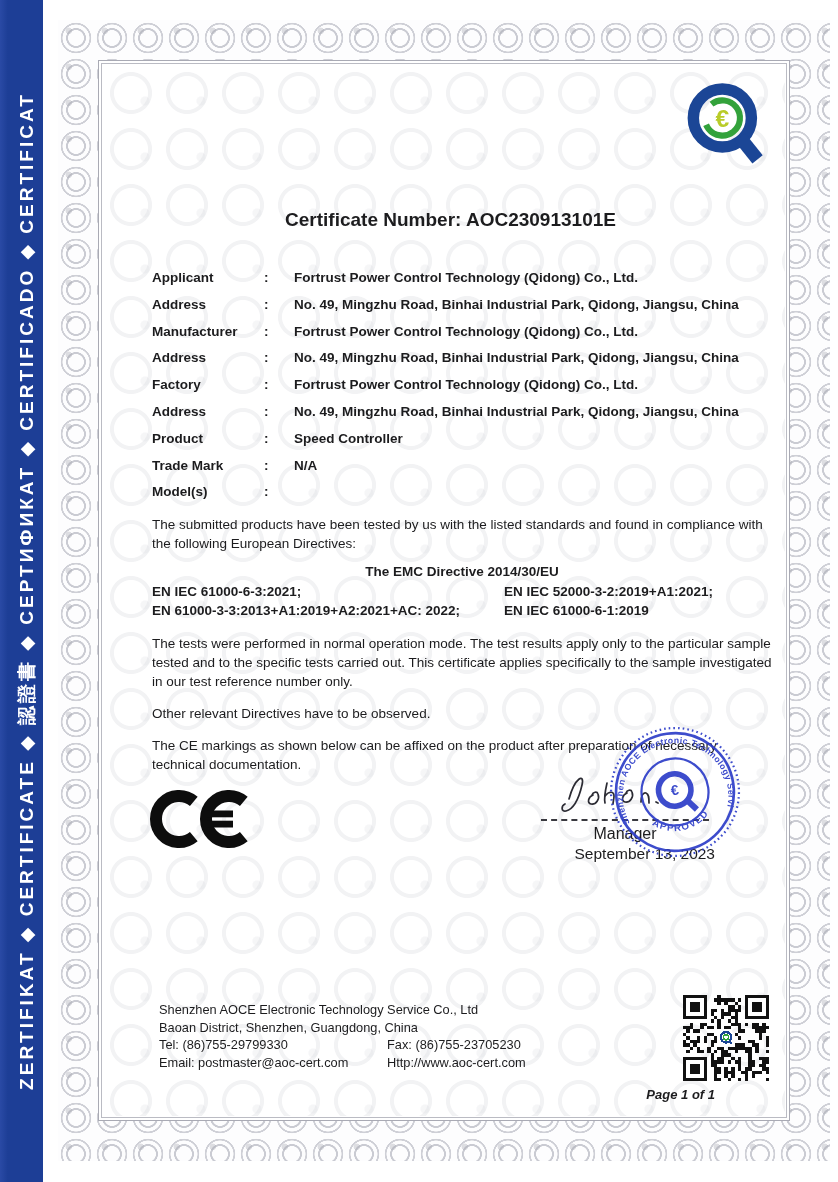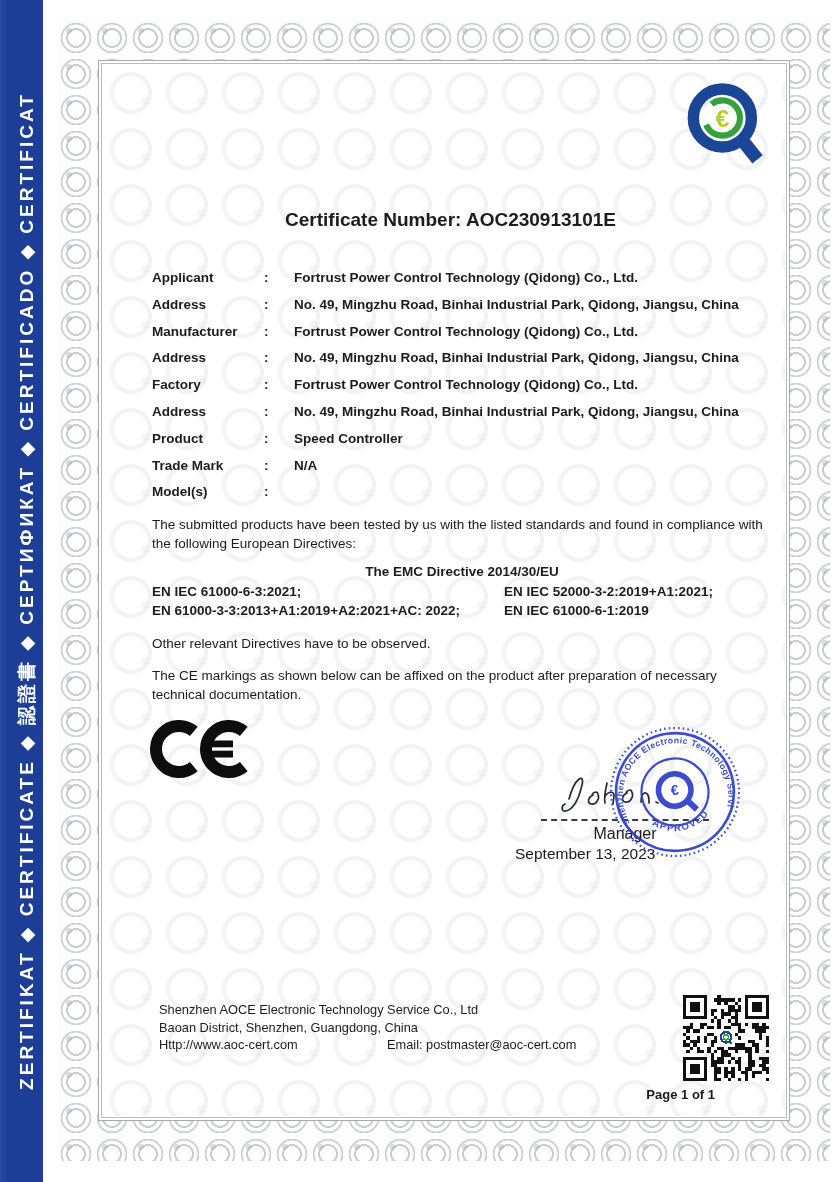--- a/index.html
+++ b/index.html
@@ -105,36 +105,36 @@
   .sig-line{
     position:absolute;left:438px;top:754px;width:168px;
     border-top:2px dashed #3a3a40;
   }
   .sig-role{
     position:absolute;left:438px;top:760px;width:168px;
     text-align:center;font-size:16px;
   }
   .sig-date{
     position:absolute;left:412px;top:780px;width:200px;
-    text-align:left;font-size:15.5px;
+    text-align:right;font-size:15.5px;
   }
   .stamp{
     position:absolute;left:505px;top:660px;
     transform:rotate(-8deg);
     opacity:.93;
   }
   .footer{
     position:absolute;left:56px;top:936px;
     font-size:12.8px;line-height:17.5px;
   }
   .footer-cols{display:grid;grid-template-columns:228px 1fr;}
   .qr{position:absolute;right:16px;top:930px;}
   .page-label{
     position:absolute;right:70px;top:1022px;
-    font-size:13px;font-weight:bold;
+    font-size:13px;font-style:italic;font-weight:bold;
   }
 </style>
 </head>
 <body>
 
 <div class="side-band">
   <div class="side-text">ZERTIFIKAT ◆ CERTIFICATE ◆ 認證書 ◆ СЕРТИФИКАТ ◆ CERTIFICADO ◆ CERTIFICAT</div>
 </div>
 
 <div class="frame-outer">
@@ -186,20 +186,21 @@
         <div class="std-head">The EMC Directive 2014/30/EU</div>
         <div class="std-row">
           <div>EN IEC 61000-6-3:2021;</div>
           <div>EN IEC 52000-3-2:2019+A1:2021;</div>
         </div>
         <div class="std-row">
           <div>EN 61000-3-3:2013+A1:2019+A2:2021+AC: 2022;</div>
           <div>EN IEC 61000-6-1:2019</div>
         </div>
 
+        <div class="para spacer">The tests were performed in normal operation mode. The test results apply only to the particular sample tested and to the specific tests carried out. This certificate applies specifically to the sample investigated in our test reference number only.</div>
         <div class="para spacer">Other relevant Directives have to be observed.</div>
         <div class="para spacer">The CE markings as shown below can be affixed on the product after preparation of necessary technical documentation.</div>
 
         <svg class="ce-mark" width="104" height="64" viewBox="0 0 104 64">
           <path d="M 45.8 13.4 A 23 23 0 1 0 45.8 48.6" fill="none" stroke="#0d0d0d" stroke-width="12"></path>
           <path d="M 95.8 13.4 A 23 23 0 1 0 95.8 48.6" fill="none" stroke="#0d0d0d" stroke-width="12"></path>
           <rect x="59" y="22.5" width="26" height="6.8" fill="#0d0d0d"></rect>
           <rect x="59" y="32.7" width="26" height="6.8" fill="#0d0d0d"></rect>
         </svg>
       </div>
@@ -235,22 +236,26 @@
         </text>
         <circle cx="66" cy="64" r="16" fill="none" stroke="var(--stamp-blue)" stroke-width="5.5"></circle>
         <line x1="76" y1="75" x2="85" y2="86" stroke="var(--stamp-blue)" stroke-width="6"></line>
         <text x="66" y="69" text-anchor="middle" font-size="14" font-weight="bold" fill="var(--stamp-blue)">€</text>
       </svg>
 
       <div class="footer">
         <div>Shenzhen AOCE Electronic Technology Service Co., Ltd</div>
         <div>Baoan District, Shenzhen, Guangdong, China</div>
         <div class="footer-cols">
+          <div>Tel: (86)755-29799330</div>
+          <div>Fax: (86)755-23705230</div>
+        </div>
+        <div class="footer-cols">
+          <div>Email: postmaster@aoc-cert.com</div>
           <div>Http://www.aoc-cert.com</div>
-          <div>Email: postmaster@aoc-cert.com</div>
         </div>
       </div>
 
       <svg class="qr" width="86" height="86" viewBox="0 0 25 25" shape-rendering="crispEdges">
           <rect x="10" y="0" width="1" height="1" fill="#111"></rect>
           <rect x="9" y="1" width="1" height="1" fill="#111"></rect>
           <rect x="10" y="1" width="1" height="1" fill="#111"></rect>
           <rect x="11" y="1" width="1" height="1" fill="#111"></rect>
           <rect x="12" y="1" width="1" height="1" fill="#111"></rect>
           <rect x="13" y="1" width="1" height="1" fill="#111"></rect>

